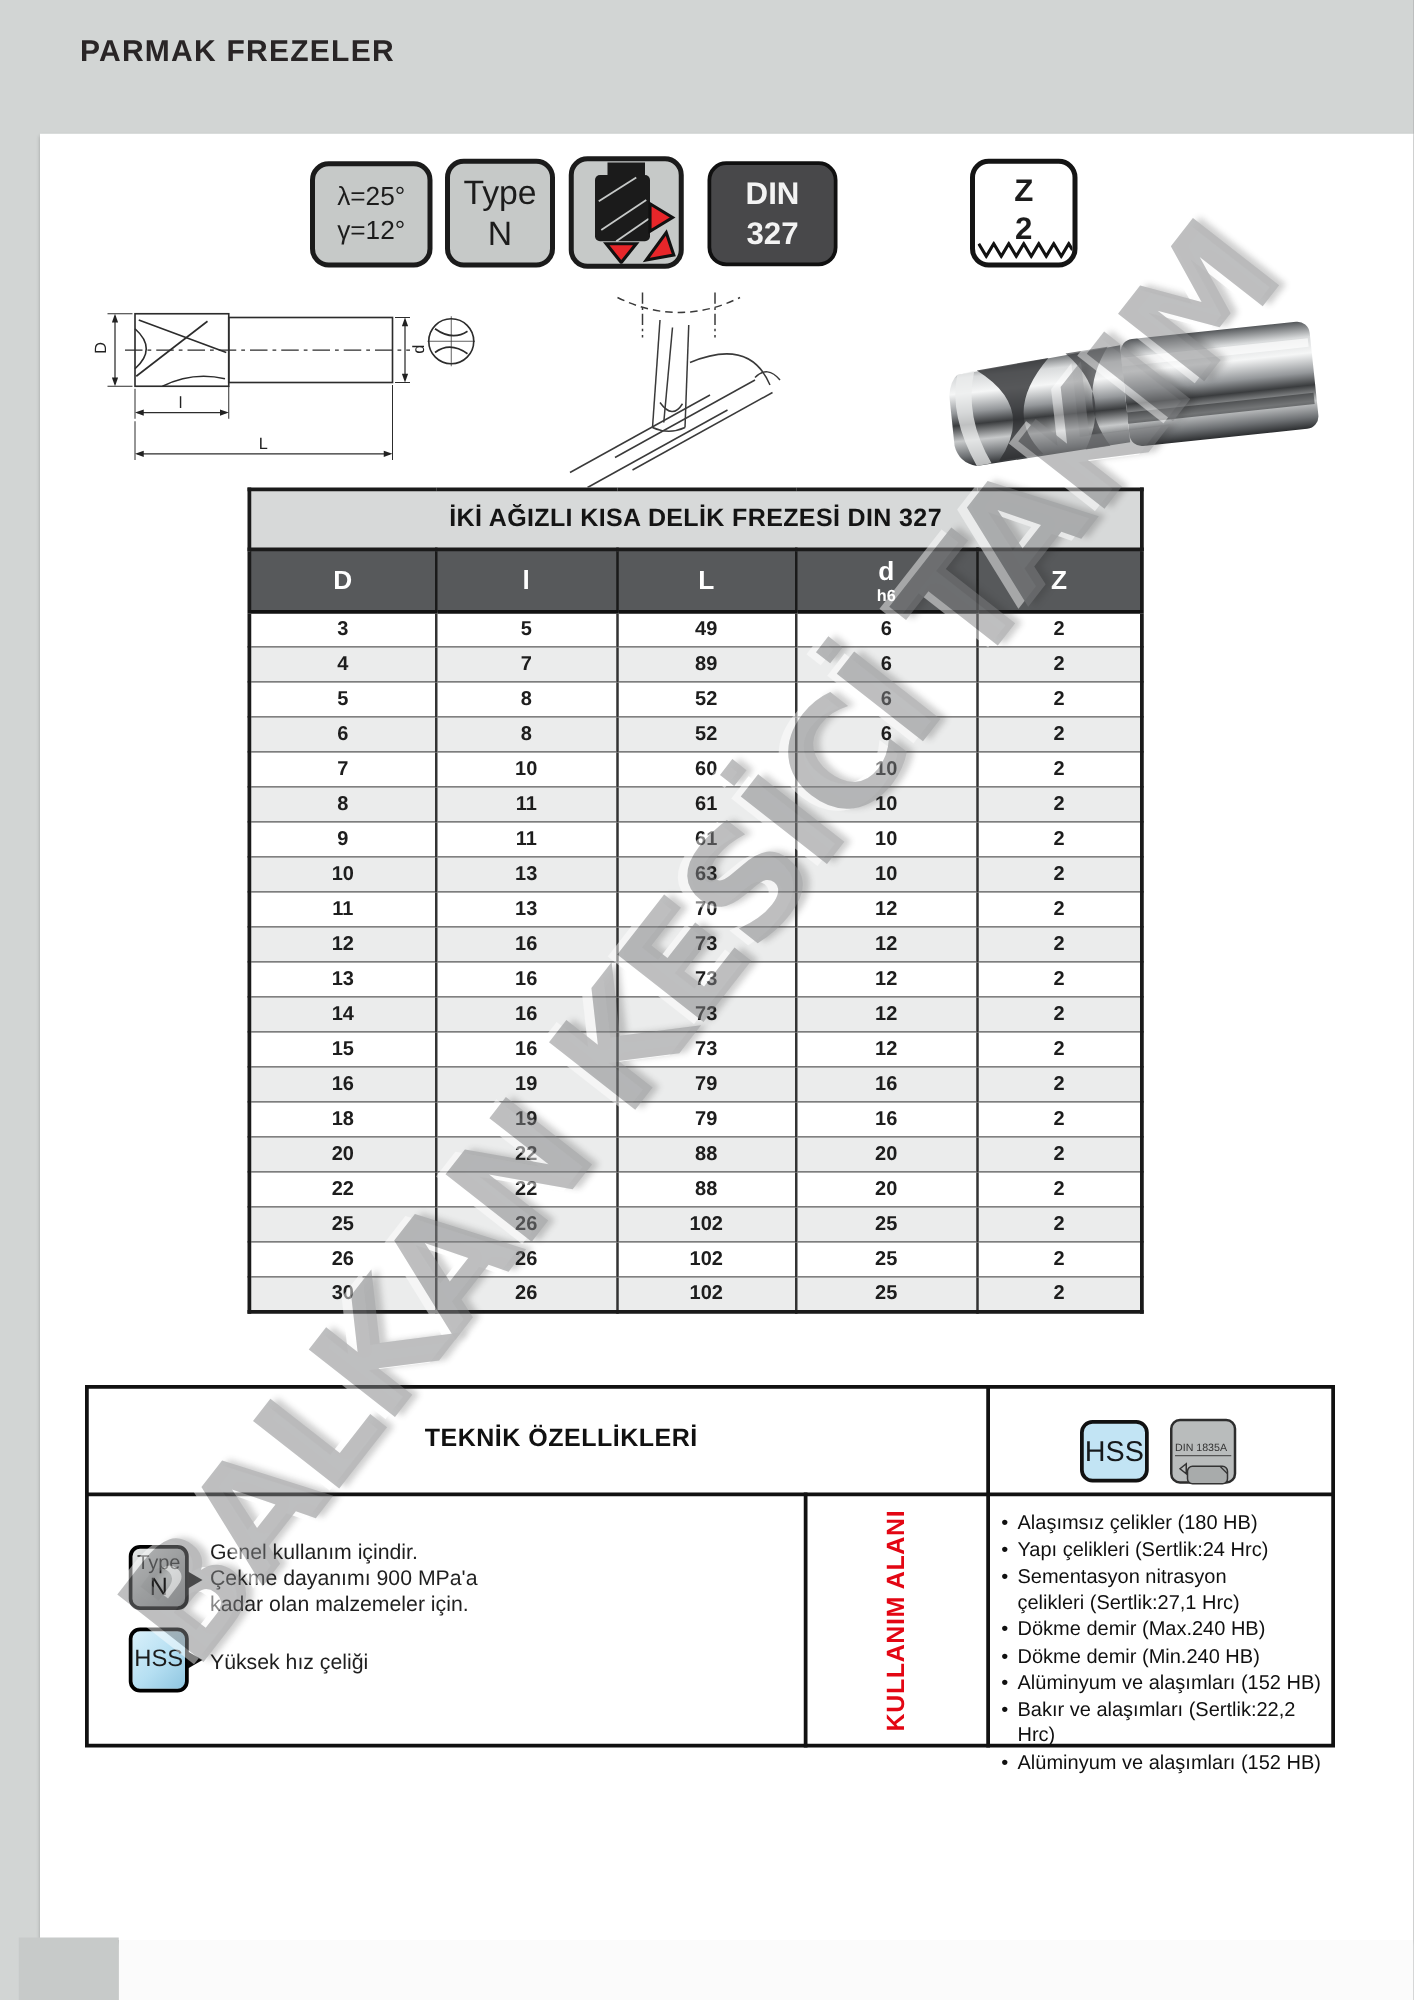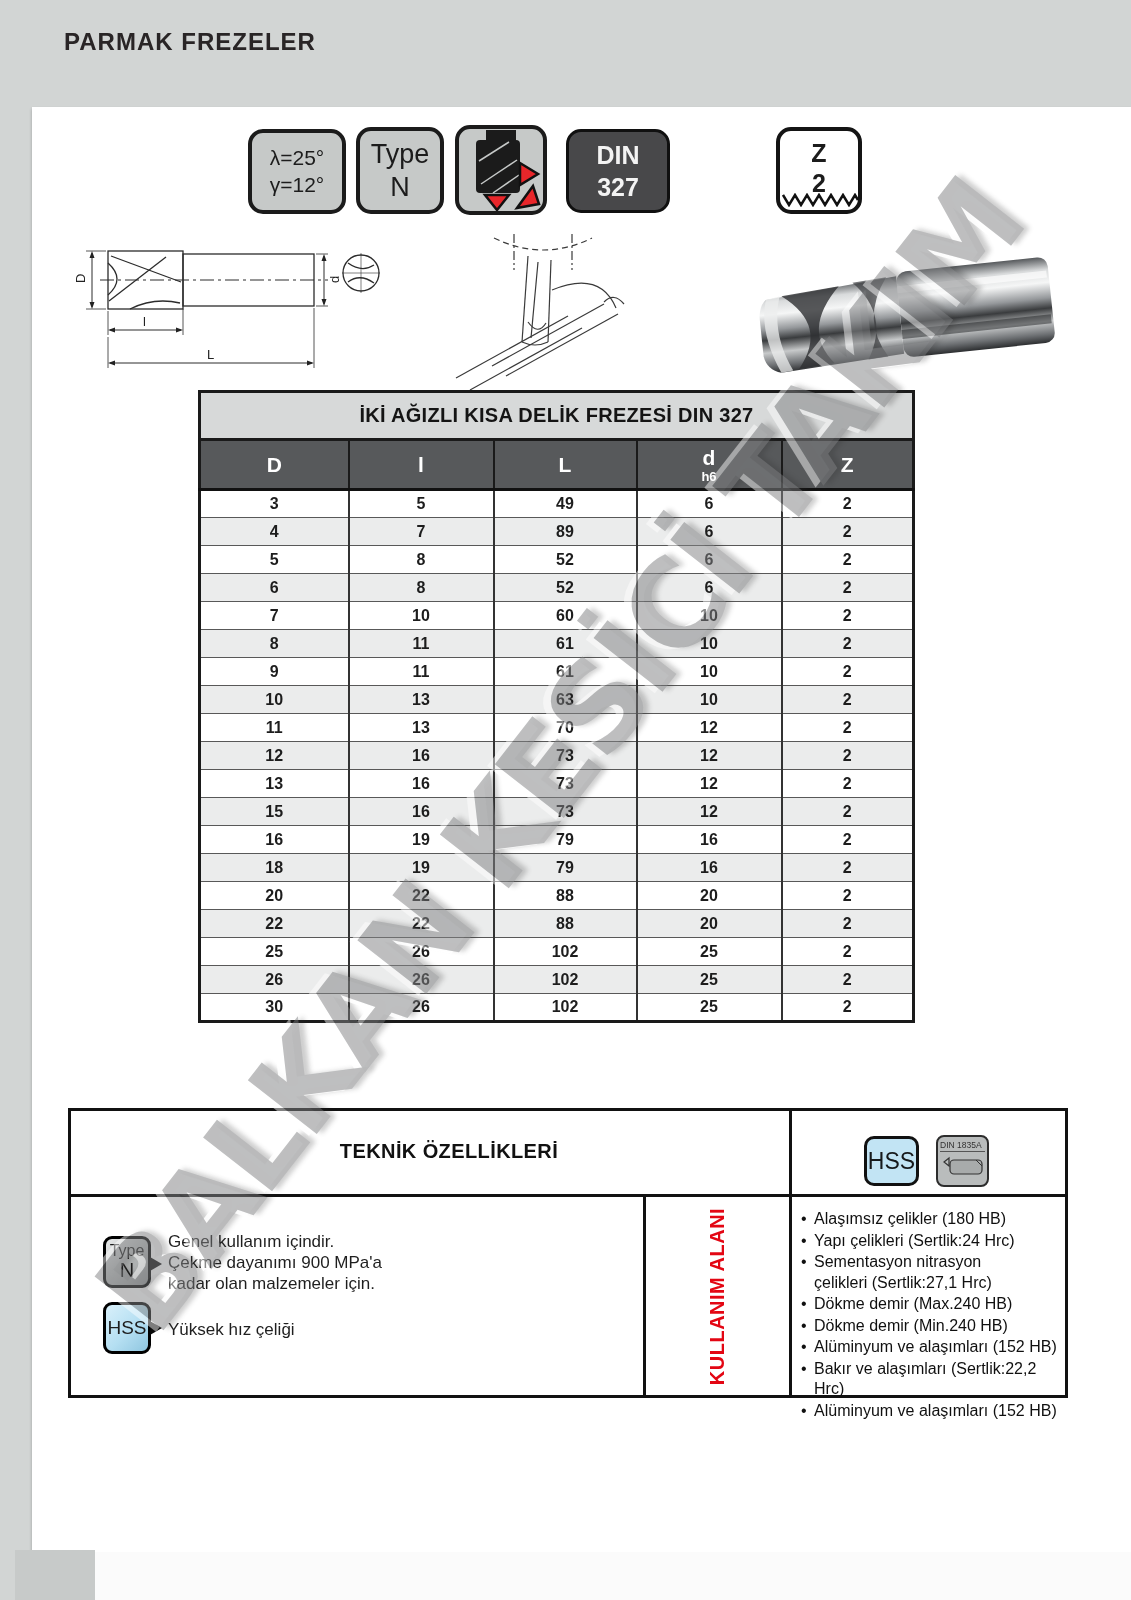--- a/index.html
+++ b/index.html
@@ -73,21 +73,21 @@
     left:68px; top:1108px; width:721px; height:86px; display:flex; align-items:center; justify-content:center;
     font-size:20px; font-weight:bold; letter-spacing:.4px; color:#111; z-index:3;padding-left:41px;
   }
   .hss-badge {
     left:864px; top:1136px; width:55px; height:50px; background:#c2e4f4; border:3px solid #111;
     border-radius:10px; display:flex; align-items:center; justify-content:center;
     font-size:23px; color:#16191b; z-index:3;
   }
   .din1835-badge {
     left:936px; top:1135px; width:53px; height:52px; background:#b9bcbc; border:2px solid #2d2d2d;
-    border-radius:8px; z-index:3; padding:3px 2px;
+    border-radius:8px; z-index:3; padding:16px 2px;
   }
   .din1835-badge .lbl { font-size:8.5px; color:#333; border-bottom:1px solid #555; padding-bottom:1px; white-space:nowrap; }
 
   .mini-badge {
     position:absolute; width:48px; height:52px; border:3px solid #000; border-radius:9px;
     display:flex; flex-direction:column; align-items:center; justify-content:center; z-index:3; line-height:1.05;
   }
   .mini-typen { left:103px; top:1236px; background:linear-gradient(135deg,#e9ebeb 0%,#b8bbbb 50%,#8f9293 100%);
                 font-size:16px; font-weight:500; }
   .mini-typen .big { font-size:20px; }
@@ -342,20 +342,27 @@
           <td>2</td>
         </tr>
         <tr>
           <td>13</td>
           <td>16</td>
           <td>73</td>
           <td>12</td>
           <td>2</td>
         </tr>
         <tr>
+          <td>14</td>
+          <td>16</td>
+          <td>73</td>
+          <td>12</td>
+          <td>2</td>
+        </tr>
+        <tr>
           <td>15</td>
           <td>16</td>
           <td>73</td>
           <td>12</td>
           <td>2</td>
         </tr>
         <tr>
           <td>16</td>
           <td>19</td>
           <td>79</td>

